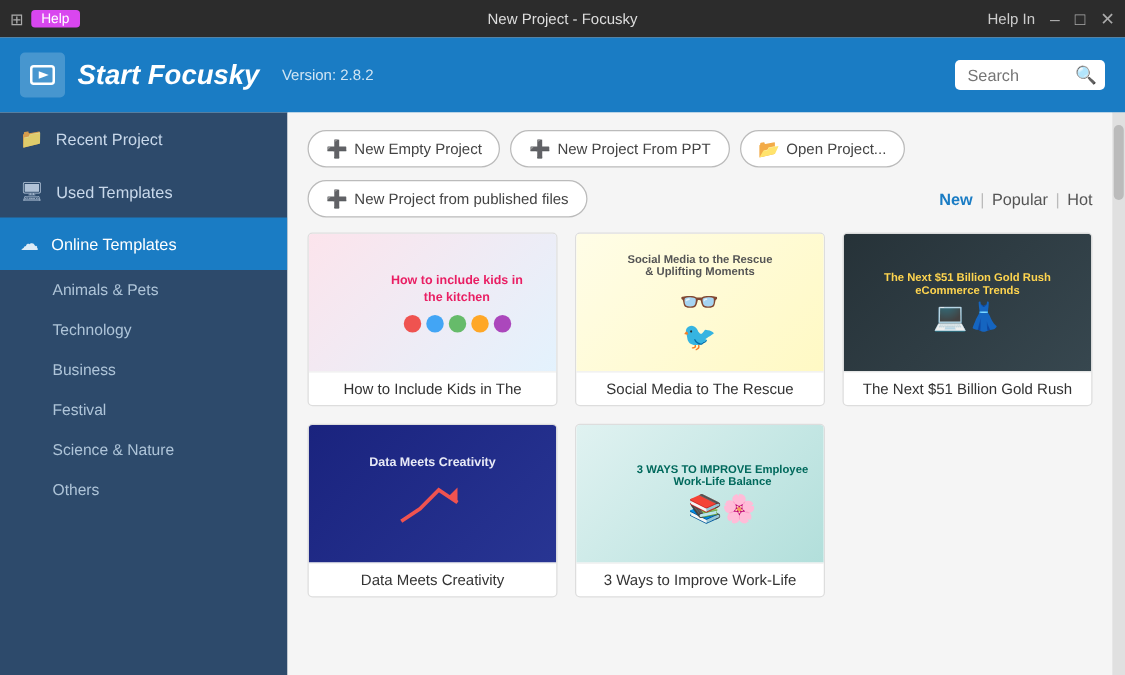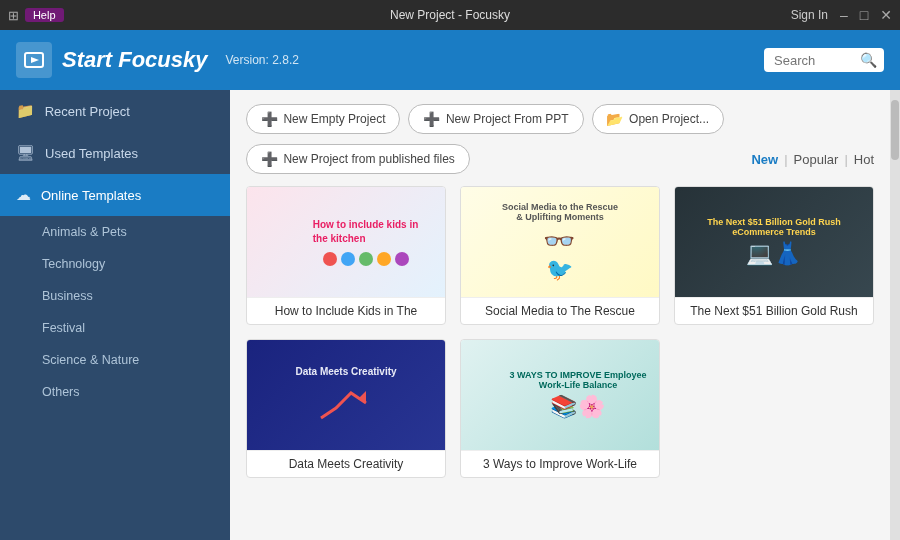--- a/index.html
+++ b/index.html
@@ -13,21 +13,21 @@
       align-items: center;
       justify-content: space-between;
       padding: 0 8px;
       color: #ccc;
       font-size: 12px;
     }
     .title-bar-left { display: flex; align-items: center; gap: 6px; }
     .title-bar-center { position: absolute; left: 50%; transform: translateX(-50%); color: #ddd; font-size: 12px; }
     .title-bar-right { display: flex; align-items: center; gap: 12px; font-size: 12px; }
     .win-btn { cursor: pointer; color: #aaa; font-size: 14px; }
-    .help-btn { background: #701a75; color: #fff; padding: 1px 8px; border-radius: 3px; font-size: 11px; cursor: pointer; }
+    .help-btn { background: #d946ef; color: #fff; padding: 1px 8px; border-radius: 3px; font-size: 11px; cursor: pointer; }
     .grid-icon { color: #aaa; font-size: 13px; }
 
     
     .app-header {
       height: 60px;
       background: #1a7cc4;
       display: flex;
       align-items: center;
       padding: 0 16px;
       justify-content: space-between;
@@ -181,21 +181,21 @@
 </head>
 <body>
 
 <div class="title-bar">
   <div class="title-bar-left">
     <span class="grid-icon">⊞</span>
     <span class="help-btn">Help</span>
   </div>
   <div class="title-bar-center">New Project - Focusky</div>
   <div class="title-bar-right">
-    <span>Sign In</span>
+    <span>Help In</span>
     <span class="win-btn">–</span>
     <span class="win-btn">□</span>
     <span class="win-btn">✕</span>
   </div>
 </div>
 
 <div class="app-header">
   <div class="app-logo">
     <div class="logo-icon">
       <svg width="22" height="22" viewBox="0 0 22 22" fill="none">
@@ -266,21 +266,21 @@
         <span class="sort-divider">|</span>
         <span>Hot</span>
       </div>
     </div>
 
     <div class="templates-grid">
 
       <div class="template-card">
         <div class="template-thumb thumb-1">
           <div class="thumb-art">
-            <div style="padding:8px;margin-left:39px;">
+            <div style="text-align:center; padding:8px;margin-left:39px;">
               <div style="font-size:10px; color:#e91e63; font-weight:bold; line-height:1.4;">How to include kids in<br>the kitchen</div>
               <div style="margin-top:6px; display:flex; gap:4px; justify-content:center; flex-wrap:wrap;">
                 <span style="width:14px;height:14px;border-radius:50%;background:#ef5350;display:inline-block;"></span>
                 <span style="width:14px;height:14px;border-radius:50%;background:#42a5f5;display:inline-block;"></span>
                 <span style="width:14px;height:14px;border-radius:50%;background:#66bb6a;display:inline-block;"></span>
                 <span style="width:14px;height:14px;border-radius:50%;background:#ffa726;display:inline-block;"></span>
                 <span style="width:14px;height:14px;border-radius:50%;background:#ab47bc;display:inline-block;"></span>
               </div>
             </div>
           </div>

